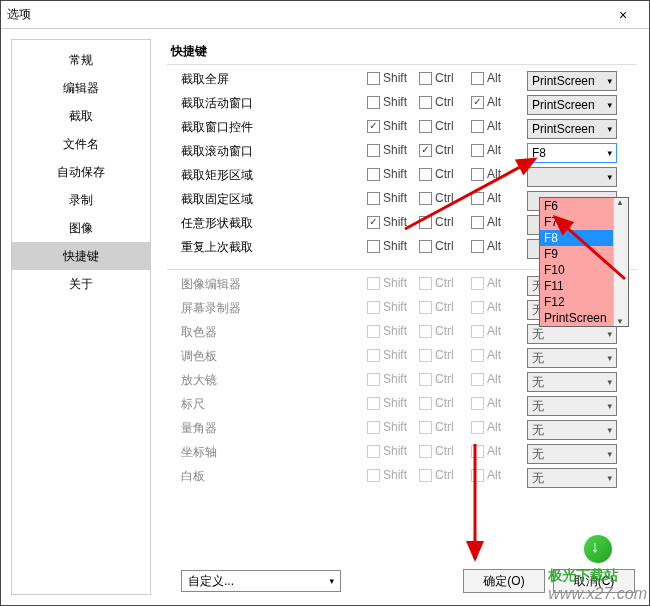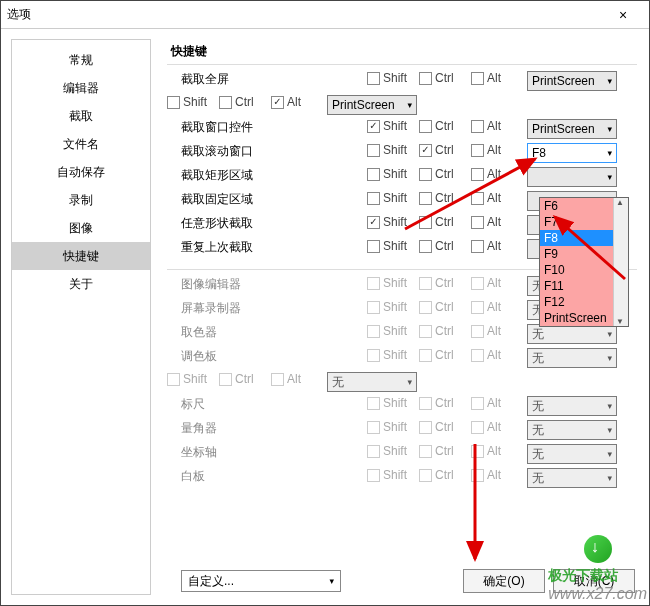--- a/index.html
+++ b/index.html
@@ -86,20 +86,21 @@
                 <span class="box"></span>
                 <span>Alt</span>
               </span>
             </div>
             <div class="keysel">
               <span>PrintScreen</span>
               <span class="caret">▾</span>
             </div>
           </div>
           <div class="row">
+            <div class="row-label">截取活动窗口</div>
             <div class="mods">
               <span class="chk">
                 <span class="box"></span>
                 <span>Shift</span>
               </span>
               <span class="chk">
                 <span class="box"></span>
                 <span>Ctrl</span>
               </span>
               <span class="chk">
@@ -317,20 +318,21 @@
                 <span class="box"></span>
                 <span>Alt</span>
               </span>
             </div>
             <div class="keysel disabled">
               <span>无</span>
               <span class="caret">▾</span>
             </div>
           </div>
           <div class="row">
+            <div class="row-label disabled">放大镜</div>
             <div class="mods">
               <span class="chk disabled">
                 <span class="box"></span>
                 <span>Shift</span>
               </span>
               <span class="chk disabled">
                 <span class="box"></span>
                 <span>Ctrl</span>
               </span>
               <span class="chk disabled">

